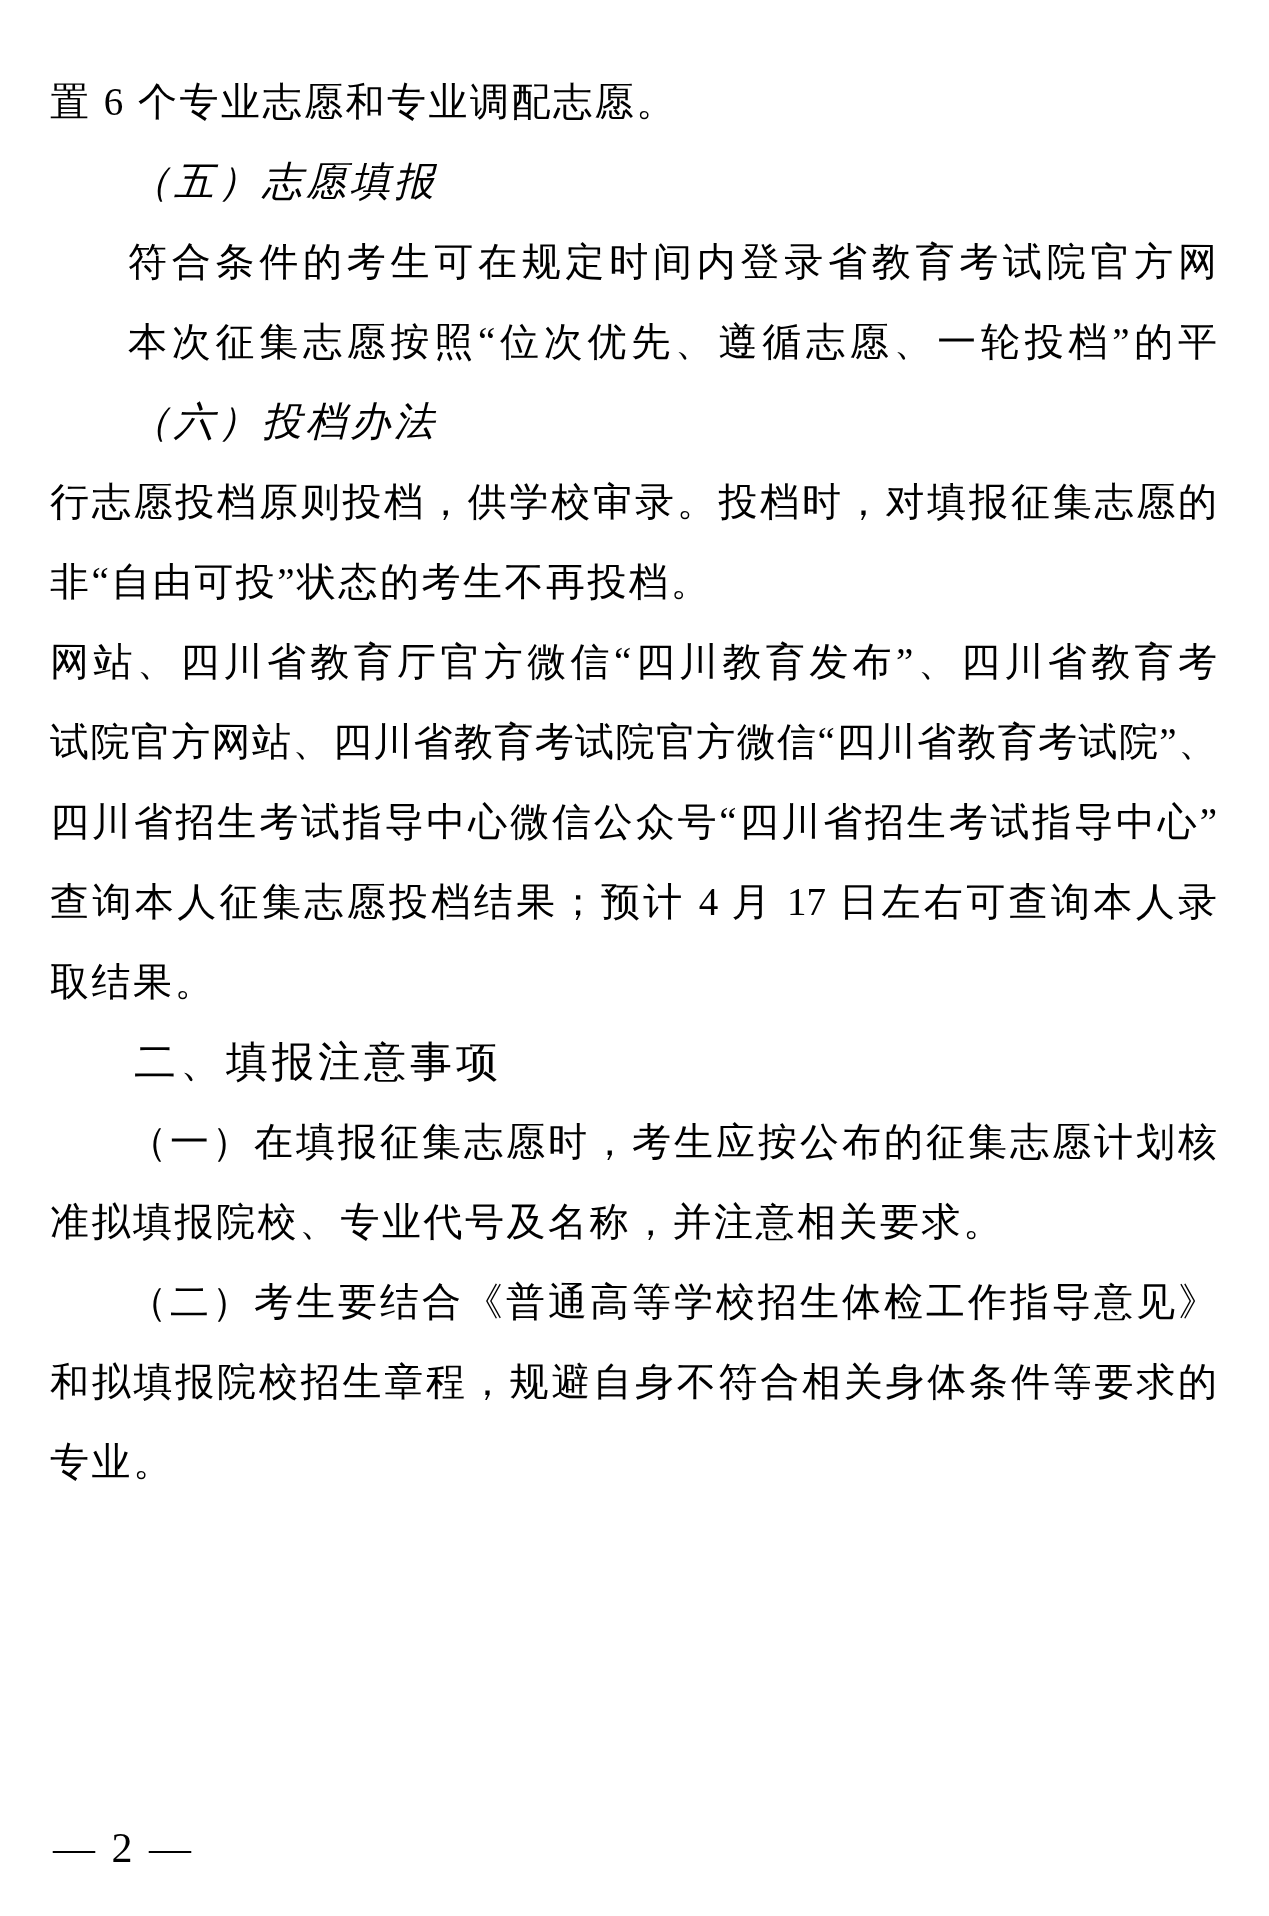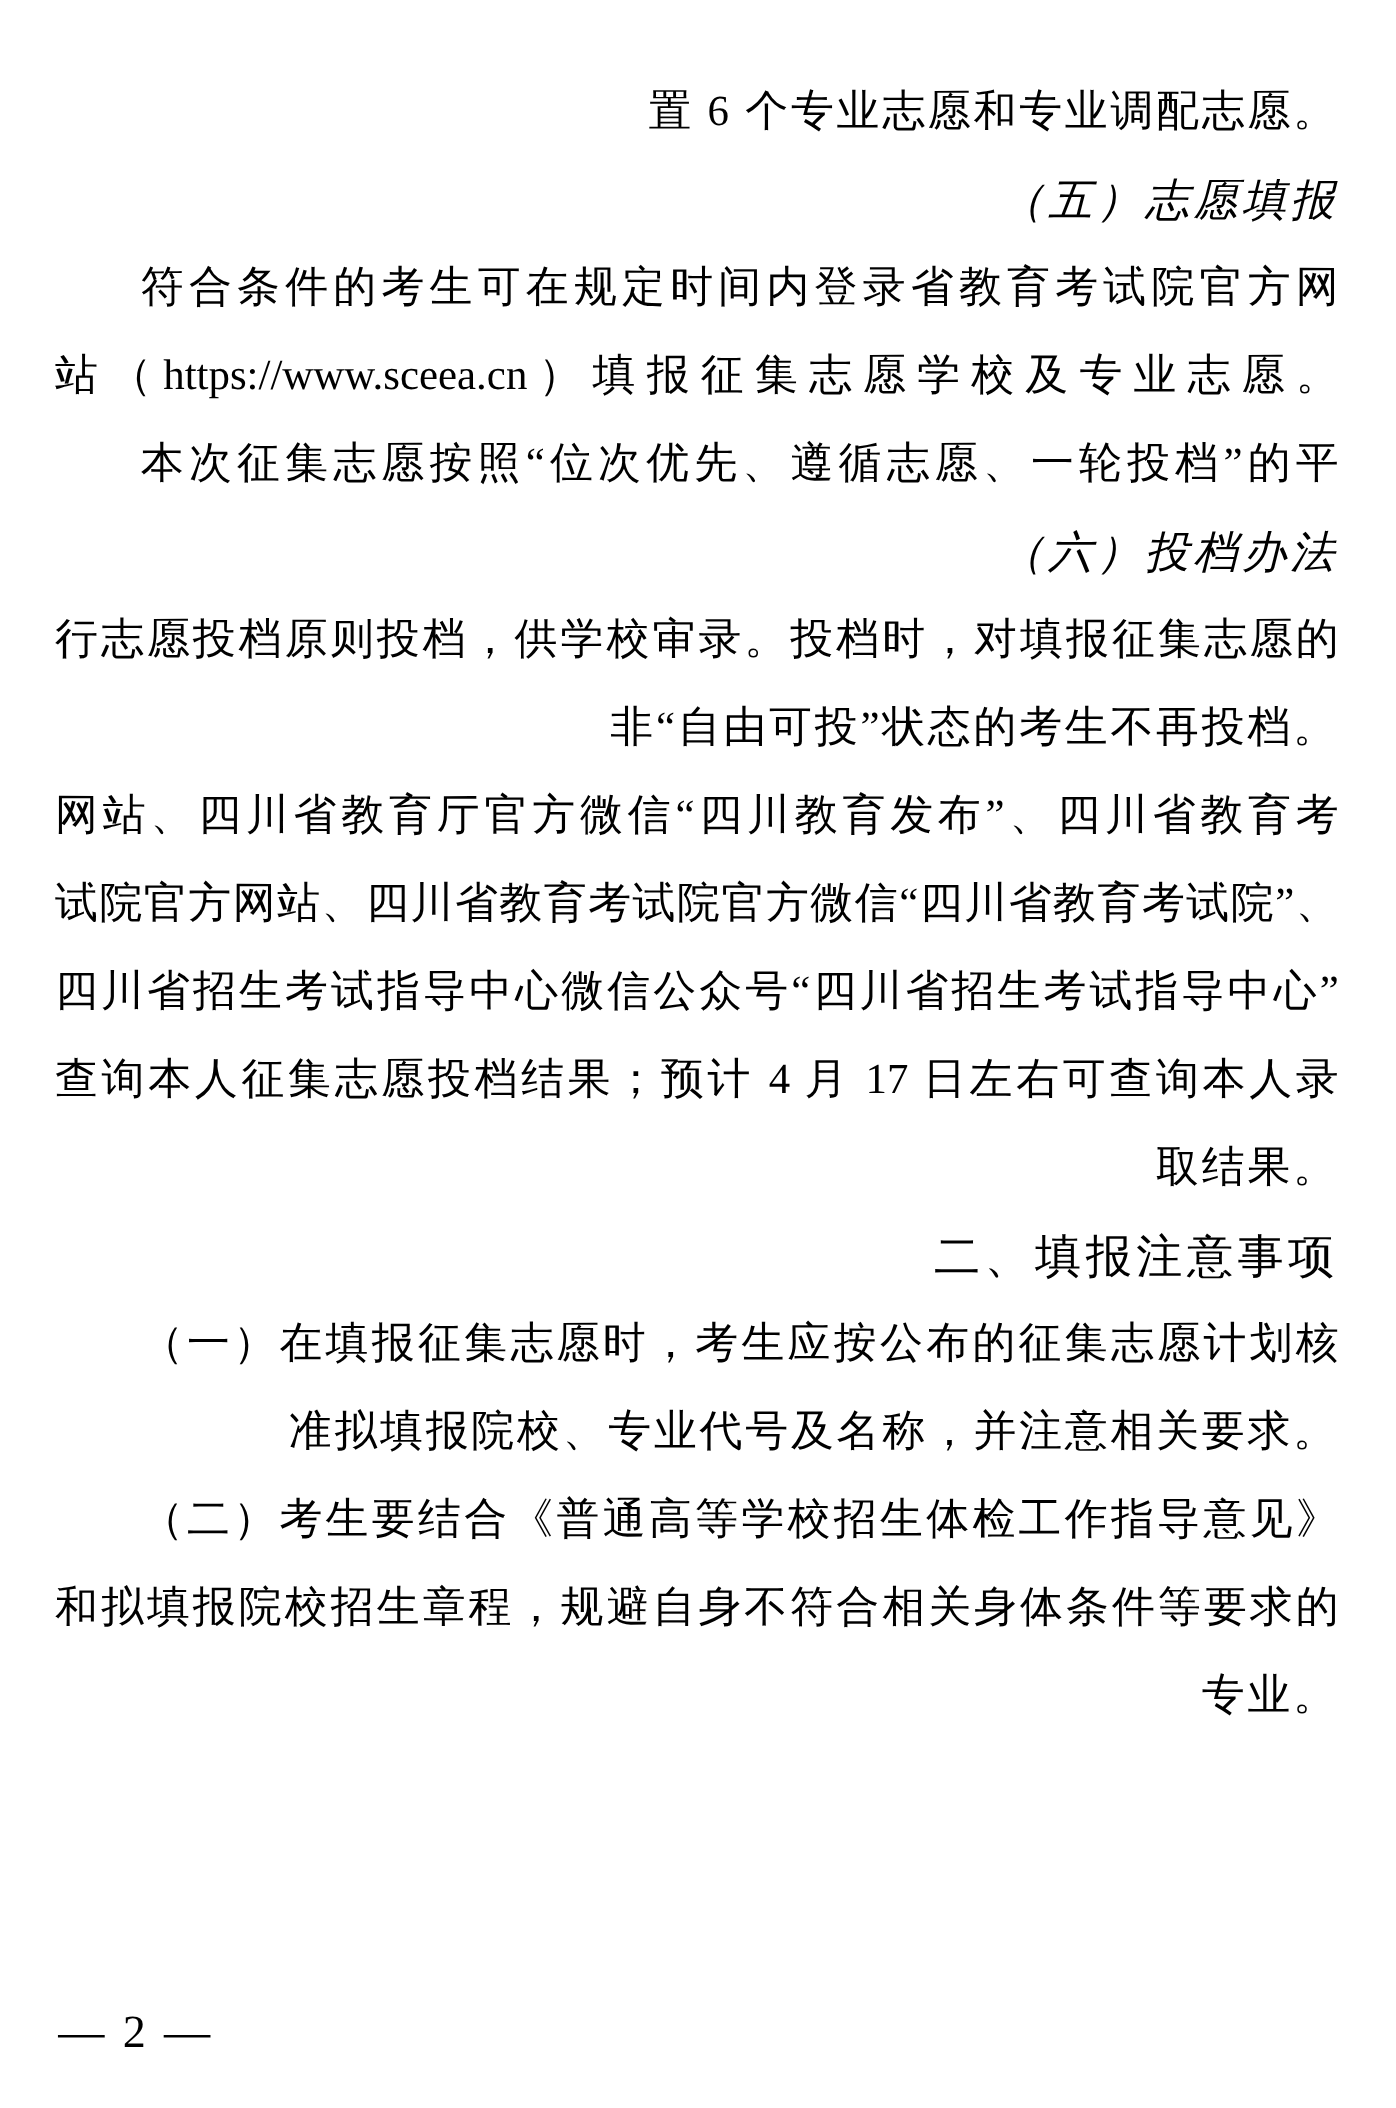--- a/index.html
+++ b/index.html
@@ -22,21 +22,20 @@
     width: 1167px;
   }
   .line {
     height: 80px;
     line-height: 80px;
     font-size: 39px;
     color: #000000;
     letter-spacing: 2.5px;
     white-space: pre;
     font-family: "Liberation Serif", "DejaVu Serif", serif;
-    text-align: right;
   }
   .line.justify {
     letter-spacing: normal;
     white-space: normal;
     text-align: justify;
     text-align-last: justify;
     text-justify: inter-character;
   }
   .line.indent {
     text-indent: 2em;
@@ -65,21 +64,20 @@
   }
 </style>
 </head>
 <body>
 
 <div class="page">
   <div class="doc">
     <div class="line">置 6 个专业志愿和专业调配志愿。</div>
     <div class="line kai indent">（五）志愿填报</div>
     <div class="line justify indent">符合条件的考生可在规定时间内登录省教育考试院官方网</div>
-    <div class="line justify">站（https://www.sceea.cn）填报征集志愿学校及专业志愿。</div>
     <div class="line justify indent">本次征集志愿按照“位次优先、遵循志愿、一轮投档”的平</div>
     <div class="line kai indent">（六）投档办法</div>
     <div class="line justify">行志愿投档原则投档，供学校审录。投档时，对填报征集志愿的</div>
     <div class="line">非“自由可投”状态的考生不再投档。</div>
     <div class="line justify">网站、四川省教育厅官方微信“四川教育发布”、四川省教育考</div>
     <div class="line justify">试院官方网站、四川省教育考试院官方微信“四川省教育考试院”、</div>
     <div class="line justify">四川省招生考试指导中心微信公众号“四川省招生考试指导中心”</div>
     <div class="line justify">查询本人征集志愿投档结果；预计 4 月 17 日左右可查询本人录</div>
     <div class="line">取结果。</div>
     <div class="line hei indent">二、填报注意事项</div>

